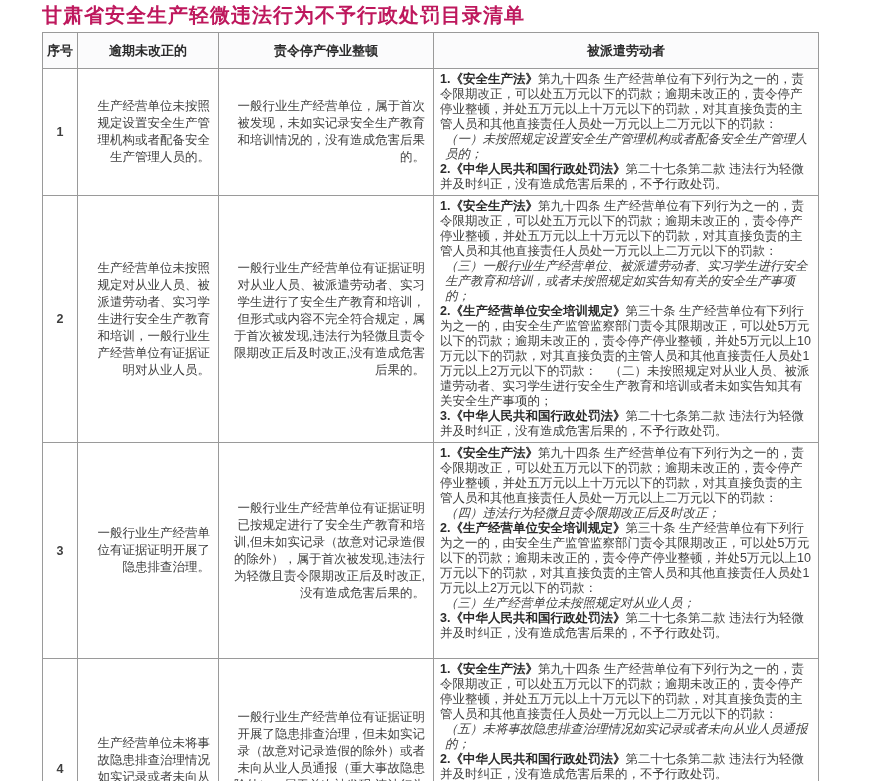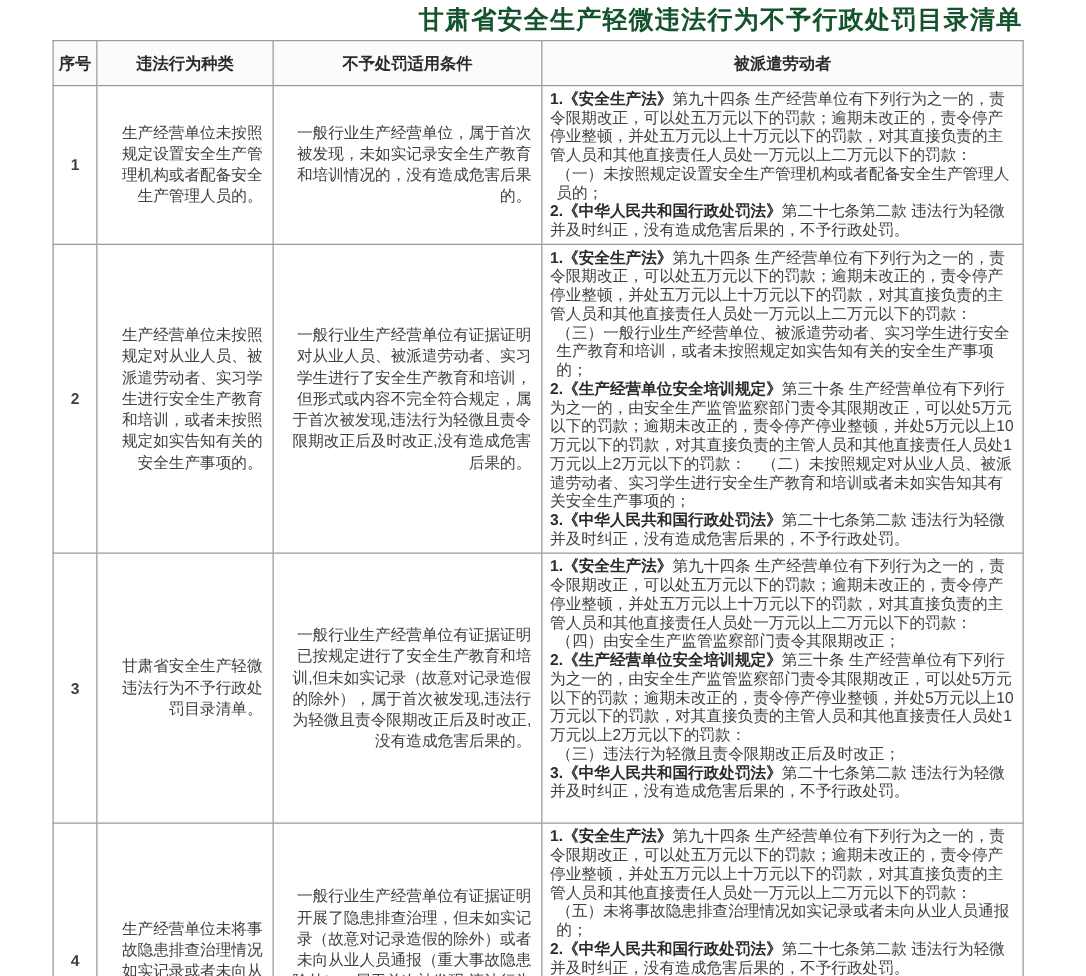--- a/index.html
+++ b/index.html
@@ -11,24 +11,24 @@
     background: #ffffff;
     font-family: "Liberation Sans", "DejaVu Sans", sans-serif;
   }
   .page {
     width: 776px;
     margin-left: 42px;
   }
   .doc-title {
     margin: 0;
     padding: 2px 0 3px 0;
-    text-align: right;
+    text-align: left;
     font-size: 20px;
     font-weight: bold;
-    color: #14532d;
+    color: #be185d;
     letter-spacing: 1px;
   }
   table.catalog {
     border-collapse: collapse;
     table-layout: fixed;
     width: 776px;
     background: #ffffff;
   }
   table.catalog th, table.catalog td {
     border: 1px solid #9a9a9a;
@@ -63,20 +63,21 @@
     text-align: left;
     padding: 3px 6px 3px 6px;
     line-height: 15px;
   }
   td.legal p {
     margin: 0;
     padding: 0;
   }
   td.legal p.sub {
     padding-left: 5px;
+    font-style: italic;
   }
   td.legal b {
     color: #2b2b2b;
   }
   col.c-num   { width: 35px; }
   col.c-viol  { width: 141px; }
   col.c-cond  { width: 215px; }
   col.c-legal { width: 385px; }
   tr.r1 { height: 122px; }
   tr.r2 { height: 245px; }
@@ -92,59 +93,59 @@
   <table class="catalog">
     <colgroup>
       <col class="c-num">
         <col class="c-viol">
         <col class="c-cond">
         <col class="c-legal">
     </colgroup>
     <thead>
       <tr>
         <th>序号</th>
-        <th>违法行为种类</th>
-        <th>不予处罚适用条件</th>
+        <th>逾期未改正的</th>
+        <th>责令停产停业整顿</th>
         <th>被派遣劳动者</th>
       </tr>
     </thead>
     <tbody>
 
       <tr class="r1">
         <td class="num">1</td>
         <td class="violation">生产经营单位未按照规定设置安全生产管理机构或者配备安全生产管理人员的。</td>
         <td class="condition">一般行业生产经营单位，属于首次被发现，未如实记录安全生产教育和培训情况的，没有造成危害后果的。</td>
         <td class="legal">
           <p><b>1.《安全生产法》</b><span>第九十四条 生产经营单位有下列行为之一的，责令限期改正，可以处五万元以下的罚款；逾期未改正的，责令停产停业整顿，并处五万元以上十万元以下的罚款，对其直接负责的主管人员和其他直接责任人员处一万元以上二万元以下的罚款：</span></p>
           <p class="sub"><b></b><span>（一）未按照规定设置安全生产管理机构或者配备安全生产管理人员的；</span></p>
           <p><b>2.《中华人民共和国行政处罚法》</b><span>第二十七条第二款 违法行为轻微并及时纠正，没有造成危害后果的，不予行政处罚。</span></p>
         </td>
       </tr>
 
       <tr class="r2">
         <td class="num">2</td>
-        <td class="violation">生产经营单位未按照规定对从业人员、被派遣劳动者、实习学生进行安全生产教育和培训，或者未按照规定如实告知有关的安全生产事项的。</td>
+        <td class="violation">生产经营单位未按照规定对从业人员、被派遣劳动者、实习学生进行安全生产教育和培训，一般行业生产经营单位有证据证明对从业人员。</td>
         <td class="condition">一般行业生产经营单位有证据证明对从业人员、被派遣劳动者、实习学生进行了安全生产教育和培训，但形式或内容不完全符合规定，属于首次被发现,违法行为轻微且责令限期改正后及时改正,没有造成危害后果的。</td>
         <td class="legal">
           <p><b>1.《安全生产法》</b><span>第九十四条 生产经营单位有下列行为之一的，责令限期改正，可以处五万元以下的罚款；逾期未改正的，责令停产停业整顿，并处五万元以上十万元以下的罚款，对其直接负责的主管人员和其他直接责任人员处一万元以上二万元以下的罚款：</span></p>
           <p class="sub"><b></b><span>（三）一般行业生产经营单位、被派遣劳动者、实习学生进行安全生产教育和培训，或者未按照规定如实告知有关的安全生产事项的；</span></p>
           <p><b>2.《生产经营单位安全培训规定》</b><span>第三十条 生产经营单位有下列行为之一的，由安全生产监管监察部门责令其限期改正，可以处5万元以下的罚款；逾期未改正的，责令停产停业整顿，并处5万元以上10万元以下的罚款，对其直接负责的主管人员和其他直接责任人员处1万元以上2万元以下的罚款：　（二）未按照规定对从业人员、被派遣劳动者、实习学生进行安全生产教育和培训或者未如实告知其有关安全生产事项的；</span></p>
           <p><b>3.《中华人民共和国行政处罚法》</b><span>第二十七条第二款 违法行为轻微并及时纠正，没有造成危害后果的，不予行政处罚。</span></p>
         </td>
       </tr>
 
       <tr class="r3">
         <td class="num">3</td>
-        <td class="violation">甘肃省安全生产轻微违法行为不予行政处罚目录清单。</td>
+        <td class="violation">一般行业生产经营单位有证据证明开展了隐患排查治理。</td>
         <td class="condition">一般行业生产经营单位有证据证明已按规定进行了安全生产教育和培训,但未如实记录（故意对记录造假的除外），属于首次被发现,违法行为轻微且责令限期改正后及时改正,没有造成危害后果的。</td>
         <td class="legal">
           <p><b>1.《安全生产法》</b><span>第九十四条 生产经营单位有下列行为之一的，责令限期改正，可以处五万元以下的罚款；逾期未改正的，责令停产停业整顿，并处五万元以上十万元以下的罚款，对其直接负责的主管人员和其他直接责任人员处一万元以上二万元以下的罚款：</span></p>
-          <p class="sub"><b></b><span>（四）由安全生产监管监察部门责令其限期改正；</span></p>
+          <p class="sub"><b></b><span>（四）违法行为轻微且责令限期改正后及时改正；</span></p>
           <p><b>2.《生产经营单位安全培训规定》</b><span>第三十条 生产经营单位有下列行为之一的，由安全生产监管监察部门责令其限期改正，可以处5万元以下的罚款；逾期未改正的，责令停产停业整顿，并处5万元以上10万元以下的罚款，对其直接负责的主管人员和其他直接责任人员处1万元以上2万元以下的罚款：</span></p>
-          <p class="sub"><b></b><span>（三）违法行为轻微且责令限期改正后及时改正；</span></p>
+          <p class="sub"><b></b><span>（三）生产经营单位未按照规定对从业人员；</span></p>
           <p><b>3.《中华人民共和国行政处罚法》</b><span>第二十七条第二款 违法行为轻微并及时纠正，没有造成危害后果的，不予行政处罚。</span></p>
         </td>
       </tr>
 
       <tr class="r4">
         <td class="num">4</td>
         <td class="violation">生产经营单位未将事故隐患排查治理情况如实记录或者未向从业人员通报的。</td>
         <td class="condition">一般行业生产经营单位有证据证明开展了隐患排查治理，但未如实记录（故意对记录造假的除外）或者未向从业人员通报（重大事故隐患除外），属于首次被发现,违法行为轻微且责令限期改正后及时改正,没有造成危害后果的。</td>
         <td class="legal">
           <p><b>1.《安全生产法》</b><span>第九十四条 生产经营单位有下列行为之一的，责令限期改正，可以处五万元以下的罚款；逾期未改正的，责令停产停业整顿，并处五万元以上十万元以下的罚款，对其直接负责的主管人员和其他直接责任人员处一万元以上二万元以下的罚款：</span></p>

